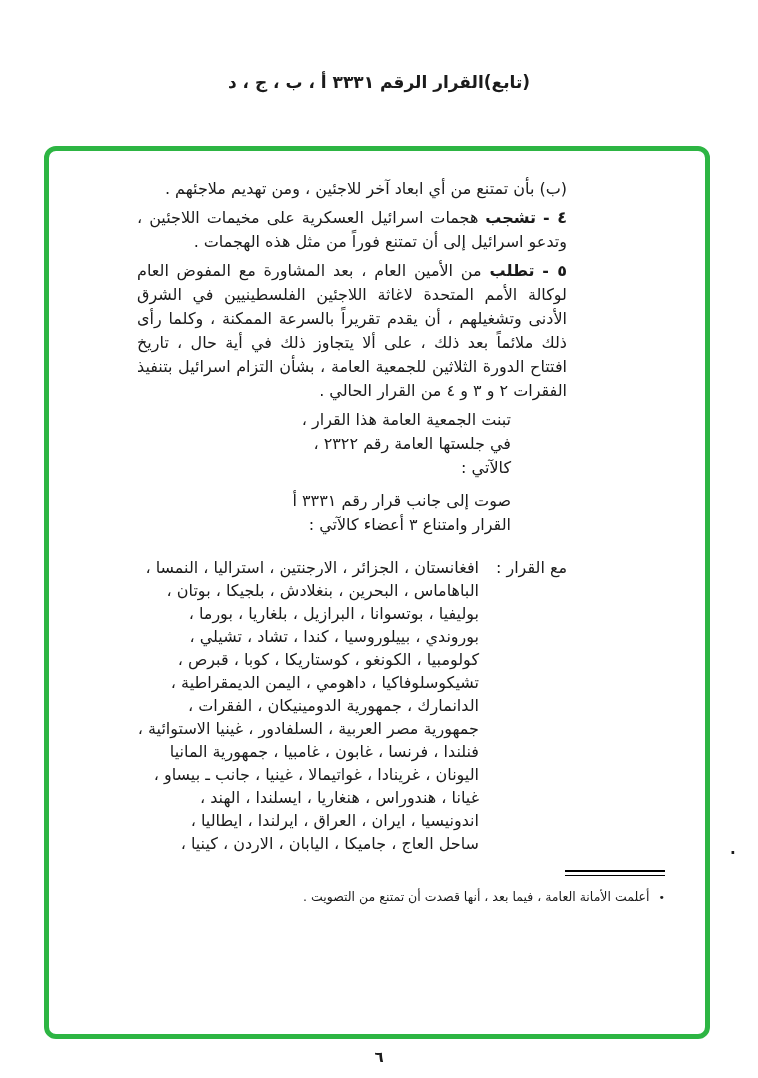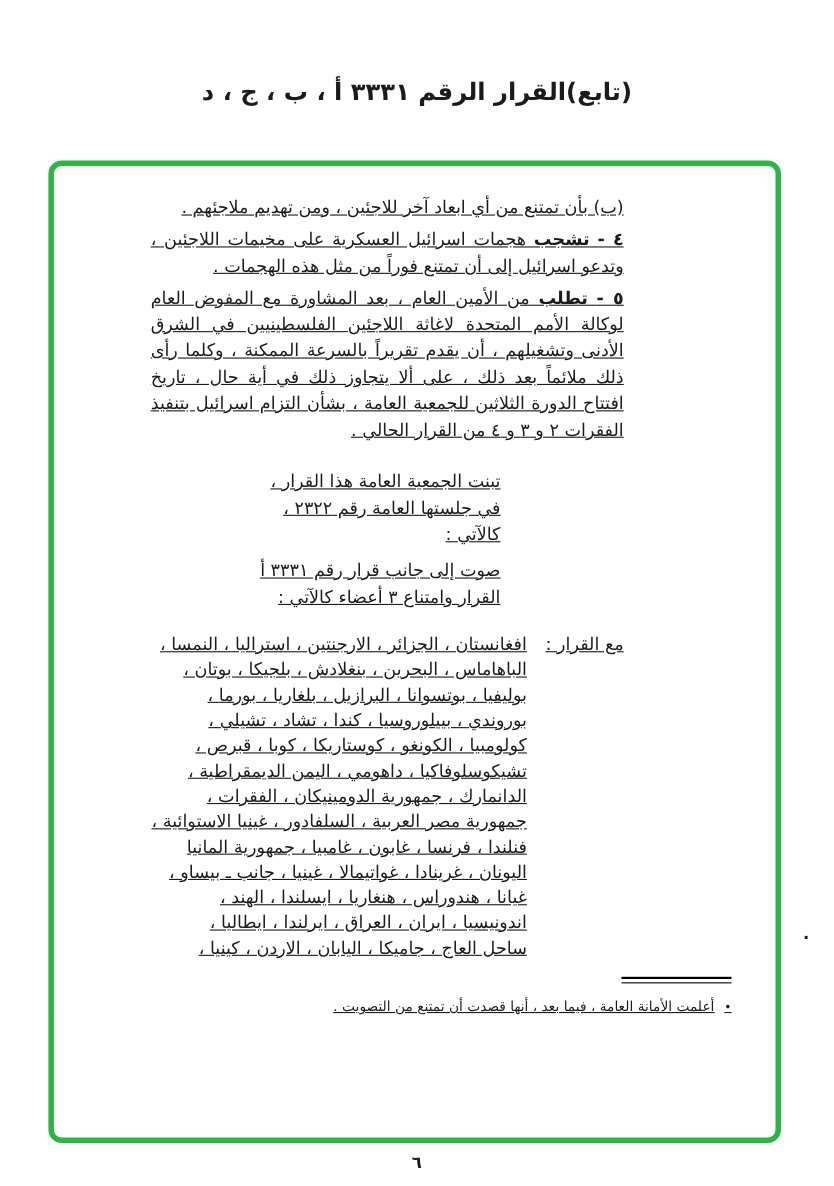--- a/index.html
+++ b/index.html
@@ -6,41 +6,41 @@
   html,body { background:#ffffff; }
   body {
     width:758px; height:1078px;
     font-family:"DejaVu Sans", sans-serif;
     color:#1b1b1b;
   }
   .page { position:relative; width:758px; height:1078px; background:#fff; overflow:hidden; }
 
   
   .doc-header { position:absolute; top:72px; left:0; width:100%; text-align:center; direction:rtl; }
-  .doc-title { font-weight:bold; font-size:22px; }
+  .doc-title { font-weight:bold; font-size:17px; }
   .doc-source { font-size:10px; margin-top:8px; color:#222; }
   .doc-source sup { font-size:7px; }
 
   
   .green-box {
     position:absolute; left:44px; top:146px; width:666px; height:893px;
     border:5px solid var(--frame_green, #2db543);
-    border-radius:12px; background:#fff;text-decoration:underline;
+    border-radius:12px; background:#fff;
   }
 
   .content {
     direction:rtl; text-align:right;
     padding:26px 138px 0 88px;
     font-size:16px; line-height:24px;
   }
   .para { text-align:justify; margin-bottom:5px; }
-  .para.p5 { margin-bottom:23px; }
+  .para.p5 { margin-bottom:5px; }
   .bold { font-weight:bold; }
 
-  .block { margin-right:112px; margin-bottom:9px; }
+  .block { margin-right:56px; margin-bottom:9px; }
   .block .line { white-space:nowrap; line-height:24px; }
   .block.vote { margin-bottom:19px; }
 
   .with-row { display:flex; margin-top:2px; }
   .with-label { flex:0 0 88px; white-space:nowrap; line-height:23px;text-align:right; }
   .country-list { flex:1; }
   .country-line { white-space:nowrap; line-height:23px; }
 
   .footnote-area { margin-top:15px; margin-right:-98px; }
   .footnote-rule {

